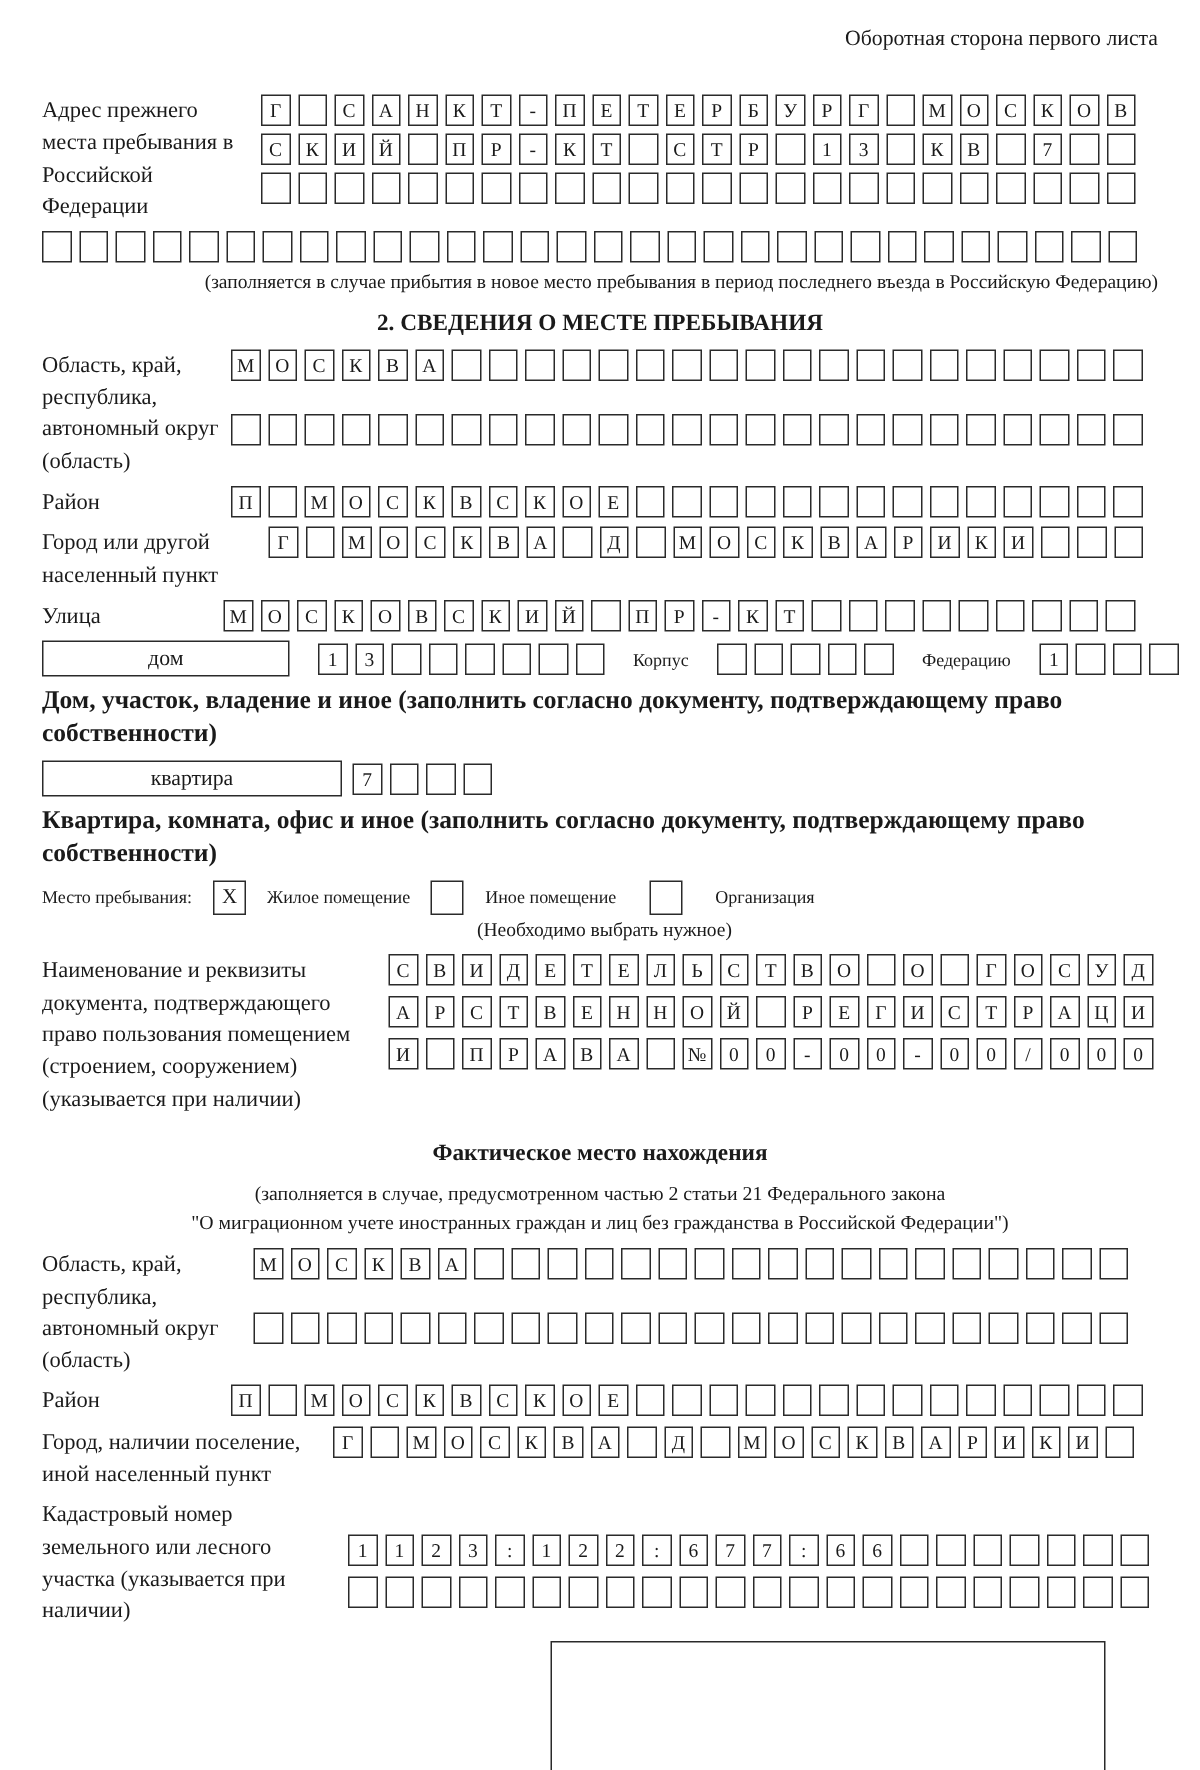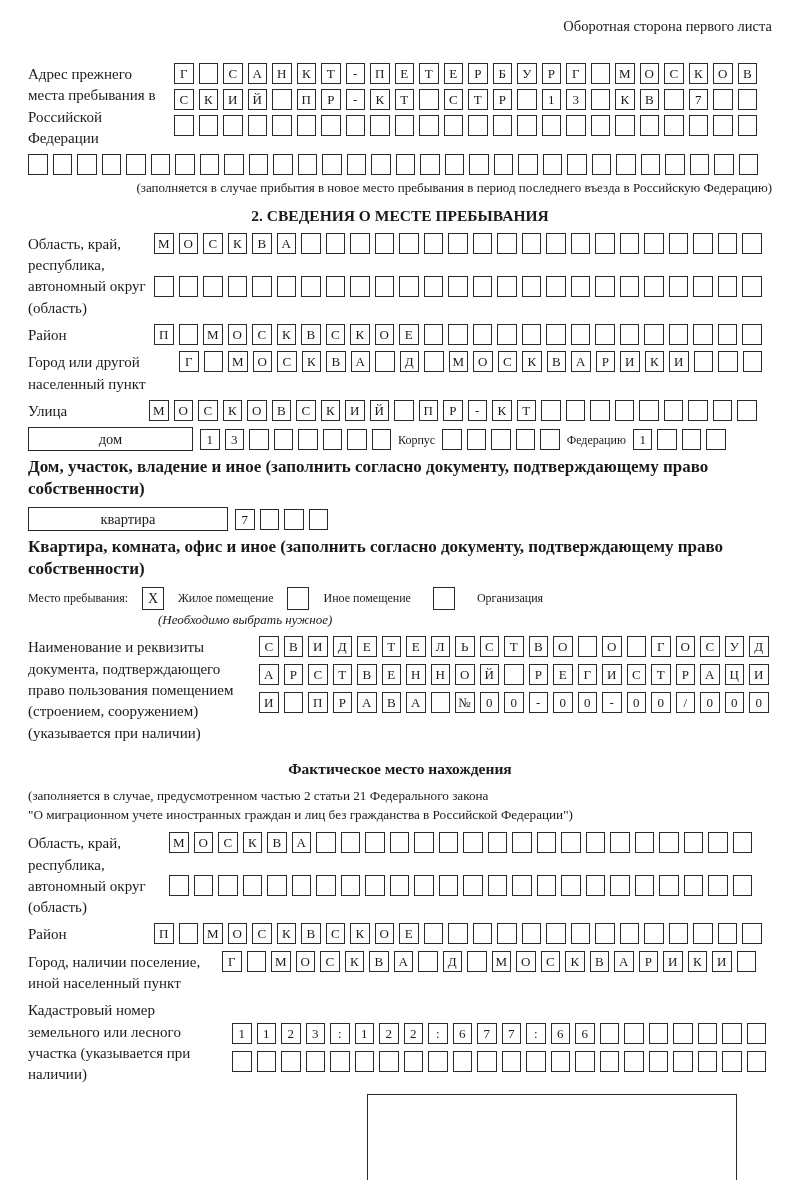--- a/index.html
+++ b/index.html
@@ -41,23 +41,23 @@
   }
   .inline-lbl { font-size:12px; padding-top:3px; flex:0 0 auto; }
   .caption { font-size:17px; margin:2px 0 7px 0; line-height:1.3;font-weight:bold; }
 
   .chk {
     width:22px; height:23px; border:1.5px solid #2a2a2a; flex:0 0 auto;
     display:inline-flex; align-items:center; justify-content:center;
     font-size:14px;
   }
   .chk-row { display:flex; align-items:center; gap:14px; margin:6px 0 2px 0; }
-  .chk-note { font-size:13px; width:330px; margin-left:130px; text-align:left; margin-bottom:8px;font-style:italic; }
-
-  .fact-note { font-size:13.2px; line-height:1.45; margin-bottom:8px; }
+  .chk-note { font-size:13px; width:330px; margin-left:130px; text-align:right; margin-bottom:8px; }
+
+  .fact-note { text-align:center; font-size:13.2px; line-height:1.45; margin-bottom:8px; }
 
   .stamp-box {
     border:1.6px solid #2a2a2a;
     width:370px; height:176px;
     margin-left:339px; margin-top:8px;
   }
 </style>
 </head>
 <body>
 
@@ -333,21 +333,21 @@
         <span class="cell"></span>
         <span class="cell"></span>
         <span class="cell"></span>
         <span class="cell"></span>
         <span class="cell"></span>
         <span class="cell"></span>
       </div>
   </div>
 </div>
 
-<div class="row" style="align-items:center; gap:7px; margin-top:3px;">
+<div class="row" style="align-items:center; gap:19px; margin-top:3px;">
   <div class="wide-box" style="width:165px;">дом</div>
   <div class="cellrow">
       <span class="cell">1</span>
       <span class="cell">3</span>
       <span class="cell"></span>
       <span class="cell"></span>
       <span class="cell"></span>
       <span class="cell"></span>
       <span class="cell"></span>
       <span class="cell"></span>

